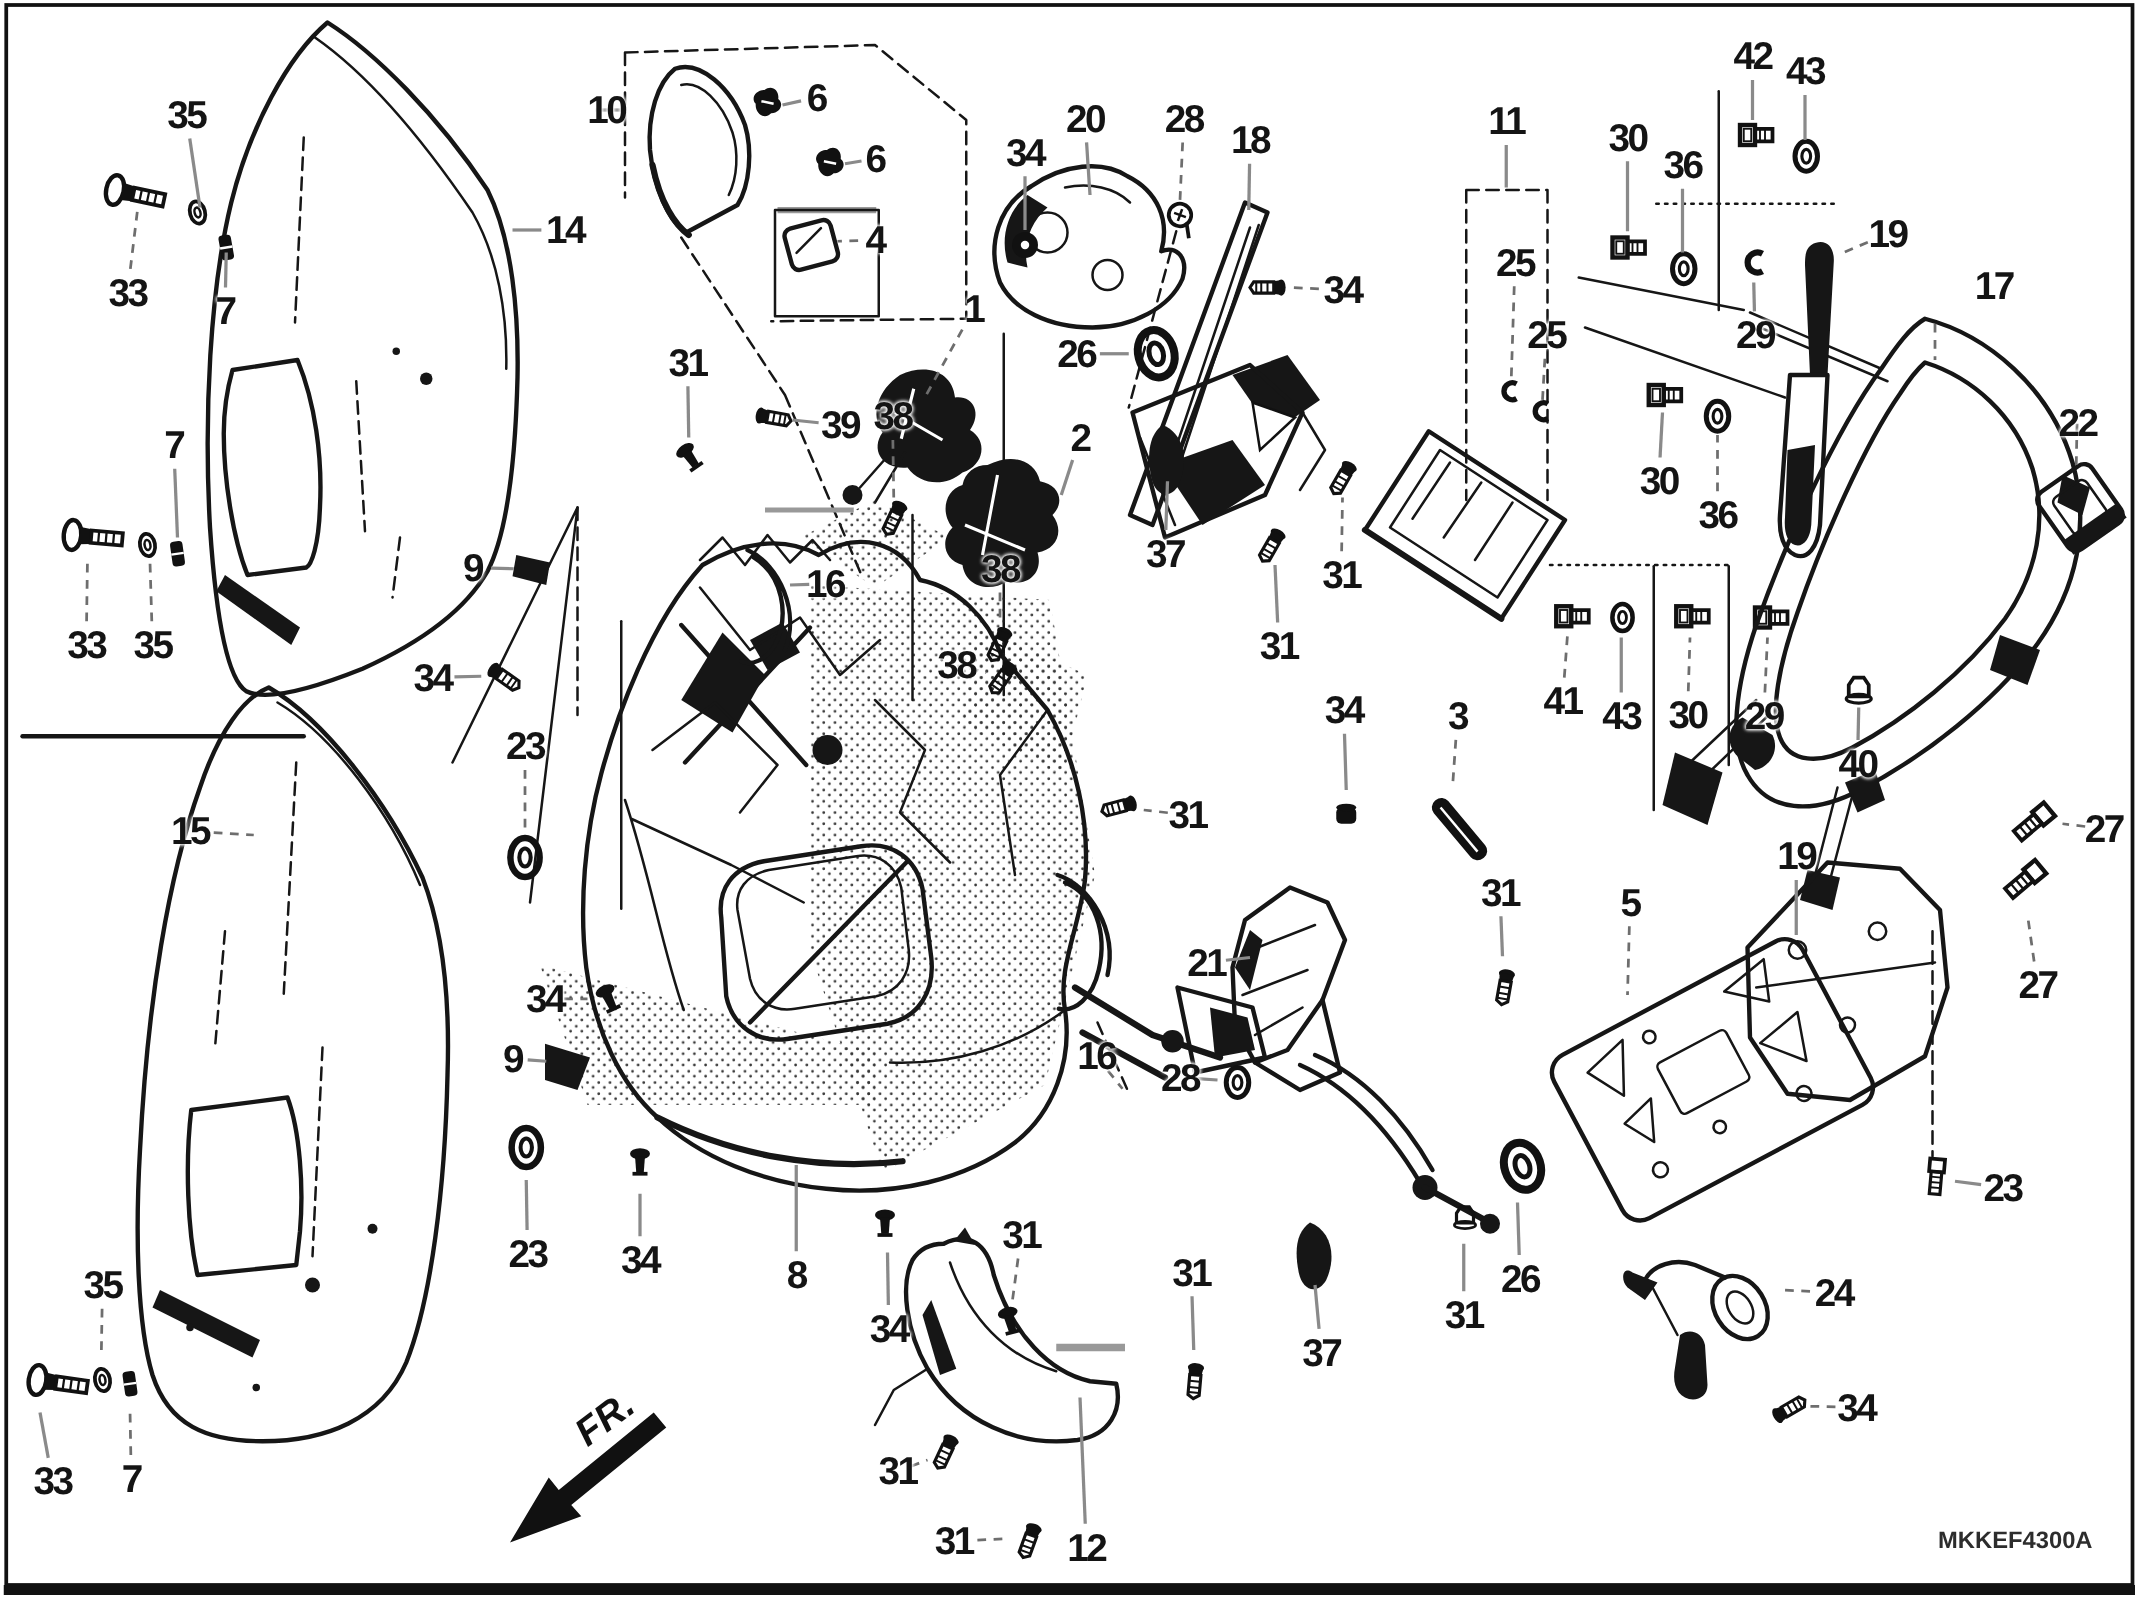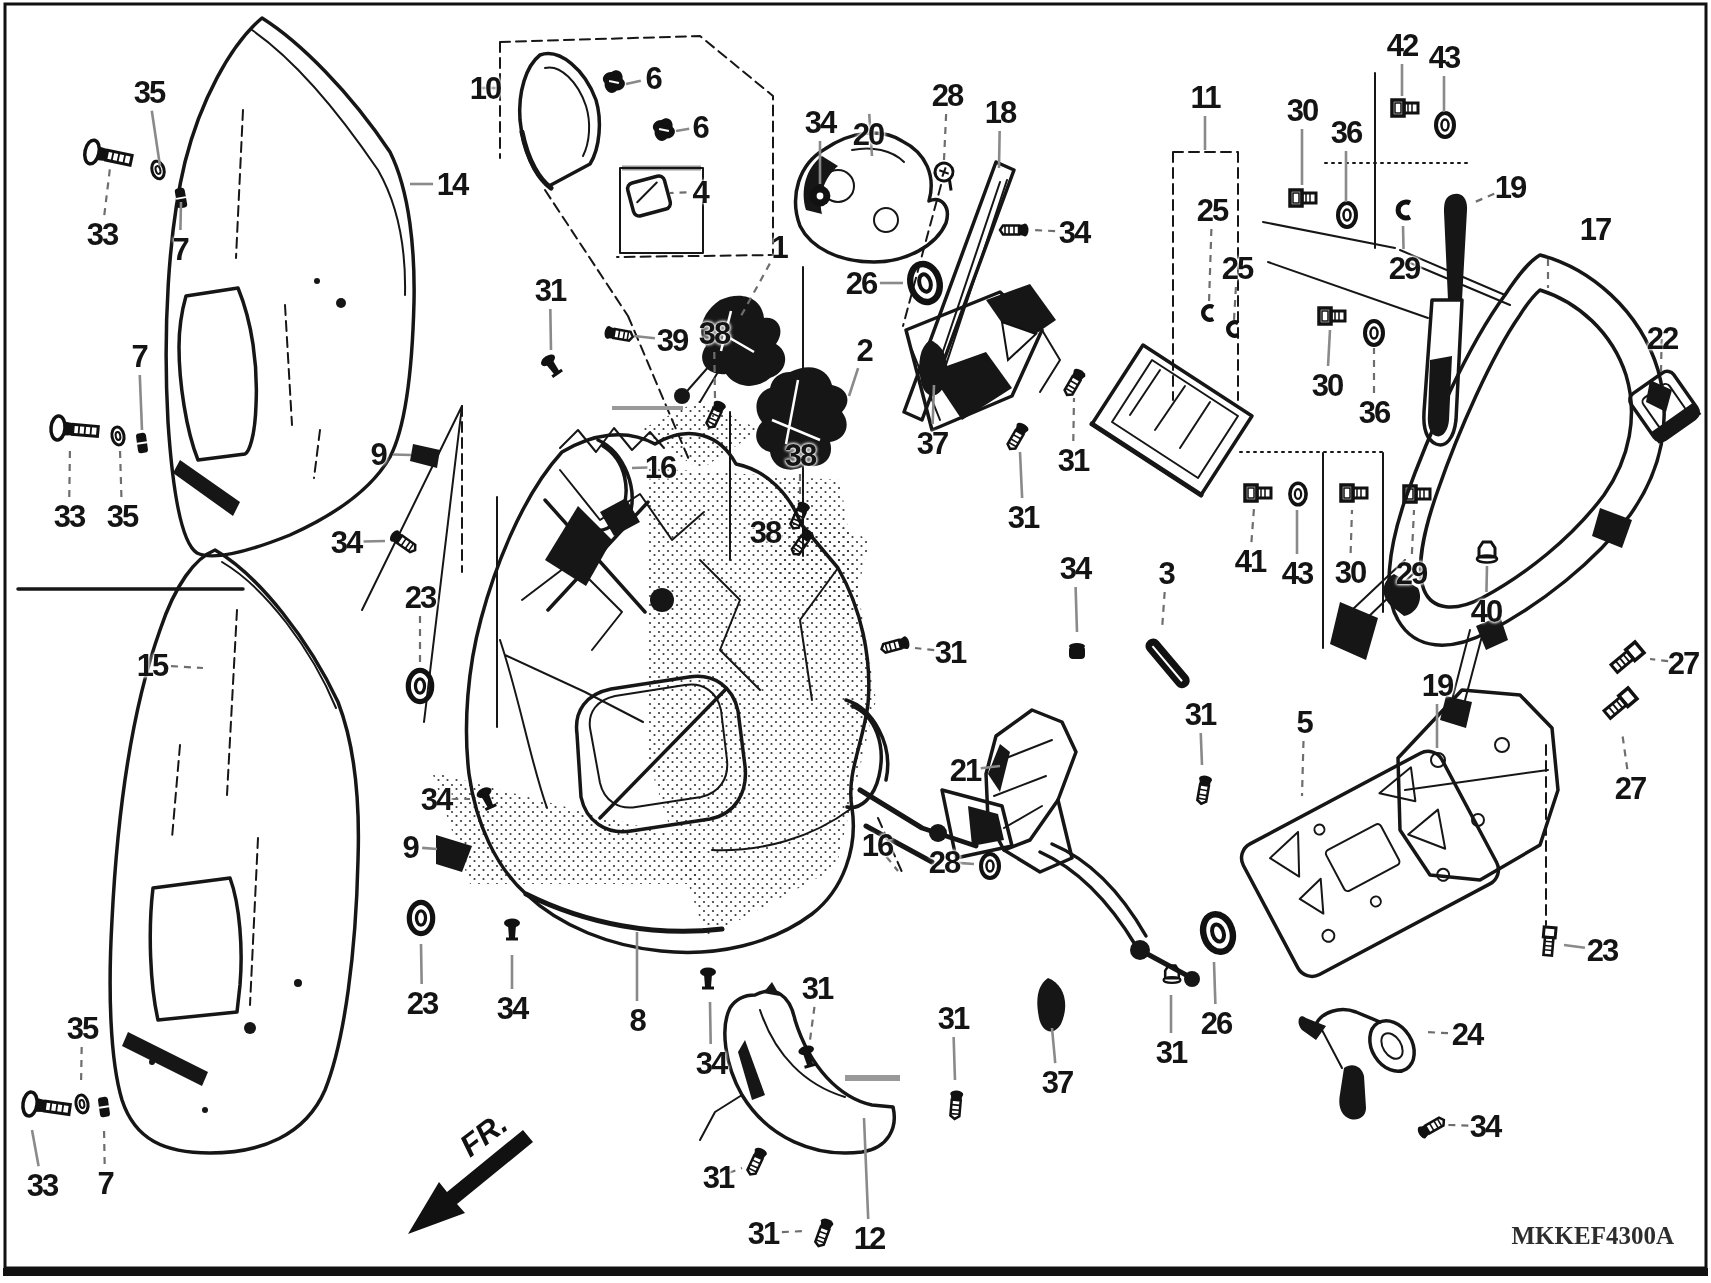--- a/index.html
+++ b/index.html
@@ -11,21 +11,21 @@
   .lnT{fill:none;stroke:#161616;stroke-width:5;stroke-linecap:round;stroke-linejoin:round;}
   .fillb{fill:#161616;stroke:none;}
   .dash{stroke-dasharray:10 6;}
   .dot{stroke-dasharray:2 5;}
   #callouts .callout{position:absolute;transform:translate(-50%,-50%);
     font-weight:bold;font-size:31px;letter-spacing:-2px;color:#141414;
     text-shadow:0 0 3px #fff,0 0 3px #fff,0 0 4px #fff;line-height:1;}
   .leader{stroke:#8a8a8a;stroke-width:2.6;fill:none;}
   .leader.dashed{stroke:#6e6e6e;stroke-width:2.2;stroke-dasharray:7 6;}
   .diagram-code{position:absolute;left:1498px;top:1222px;width:176px;text-align:right;
-    font-weight:bold;font-size:25px;letter-spacing:0px;color:#2d2d2d;font-family:Liberation Serif, serif;}
+    font-weight:bold;font-size:19px;letter-spacing:0px;color:#2d2d2d;}
   .frtext{font-weight:bold;font-style:italic;font-size:31px;fill:#111;}
 </style>
 </head>
 <body>
 
 <div class="stage">
 
 <svg class="layer" id="art" viewBox="0 0 1711 1283">
   <defs>
     <pattern id="stip" width="9" height="9" patternUnits="userSpaceOnUse">
@@ -483,21 +483,21 @@
       <div class="callout" style="left: 122px; top: 516px;">35</div>
       <div class="callout" style="left: 485px; top: 88px; text-align: right;">10</div>
       <div class="callout" style="left: 653px; top: 78px;">6</div>
       <div class="callout" style="left: 700px; top: 127px;">6</div>
       <div class="callout" style="left: 700px; top: 192px;">4</div>
       <div class="callout" style="left: 672px; top: 340px;">39</div>
       <div class="callout" style="left: 714px; top: 333px;">38</div>
       <div class="callout" style="left: 550px; top: 290px;">31</div>
       <div class="callout" style="left: 779px; top: 247px;">1</div>
       <div class="callout" style="left: 820px; top: 122px;">34</div>
-      <div class="callout" style="left: 868px; top: 95px; margin-top: 39px;">20</div>
+      <div class="callout" style="left: 868px; top: 95px;">20</div>
       <div class="callout" style="left: 947px; top: 95px;">28</div>
       <div class="callout" style="left: 1000px; top: 112px;">18</div>
       <div class="callout" style="left: 1074px; top: 232px;">34</div>
       <div class="callout" style="left: 861px; top: 283px;">26</div>
       <div class="callout" style="left: 864px; top: 350px;">2</div>
       <div class="callout" style="left: 800px; top: 455px;">38</div>
       <div class="callout" style="left: 765px; top: 532px;">38</div>
       <div class="callout" style="left: 932px; top: 443px;">37</div>
       <div class="callout" style="left: 1073px; top: 460px;">31</div>
       <div class="callout" style="left: 1023px; top: 517px;">31</div>

